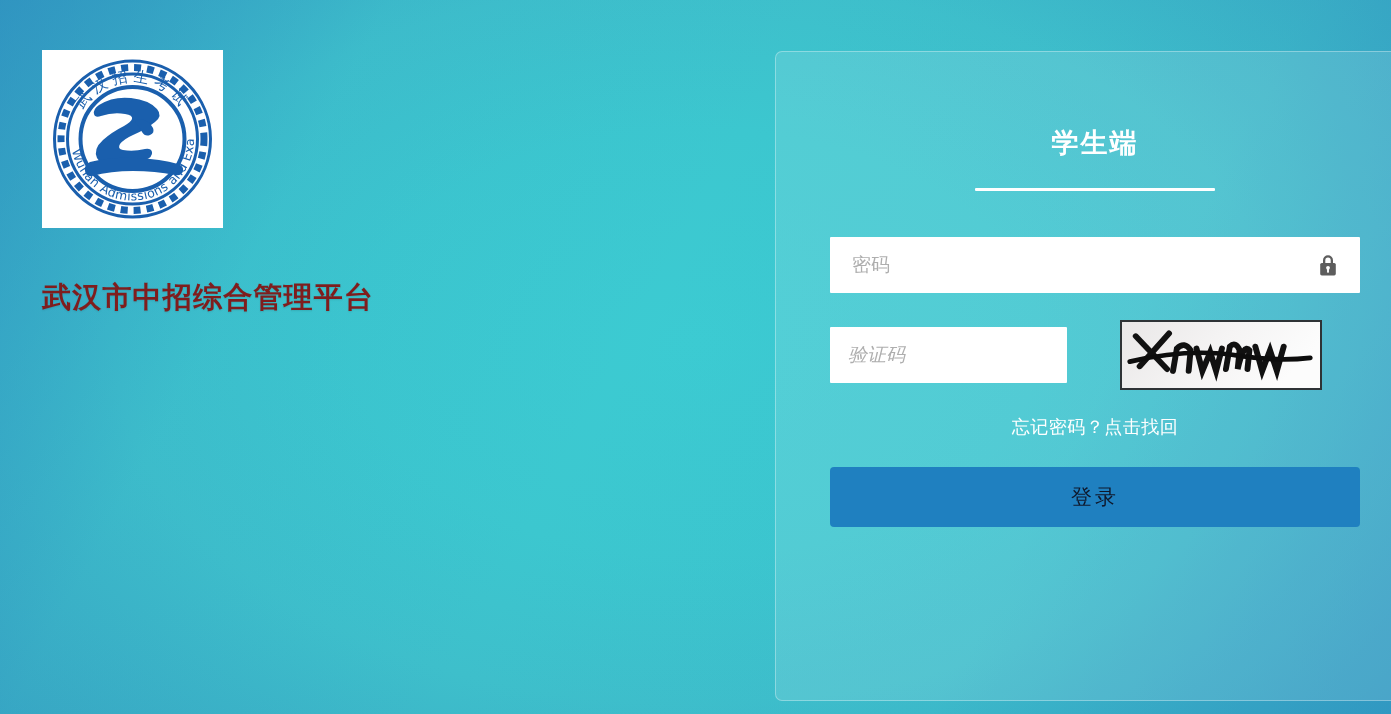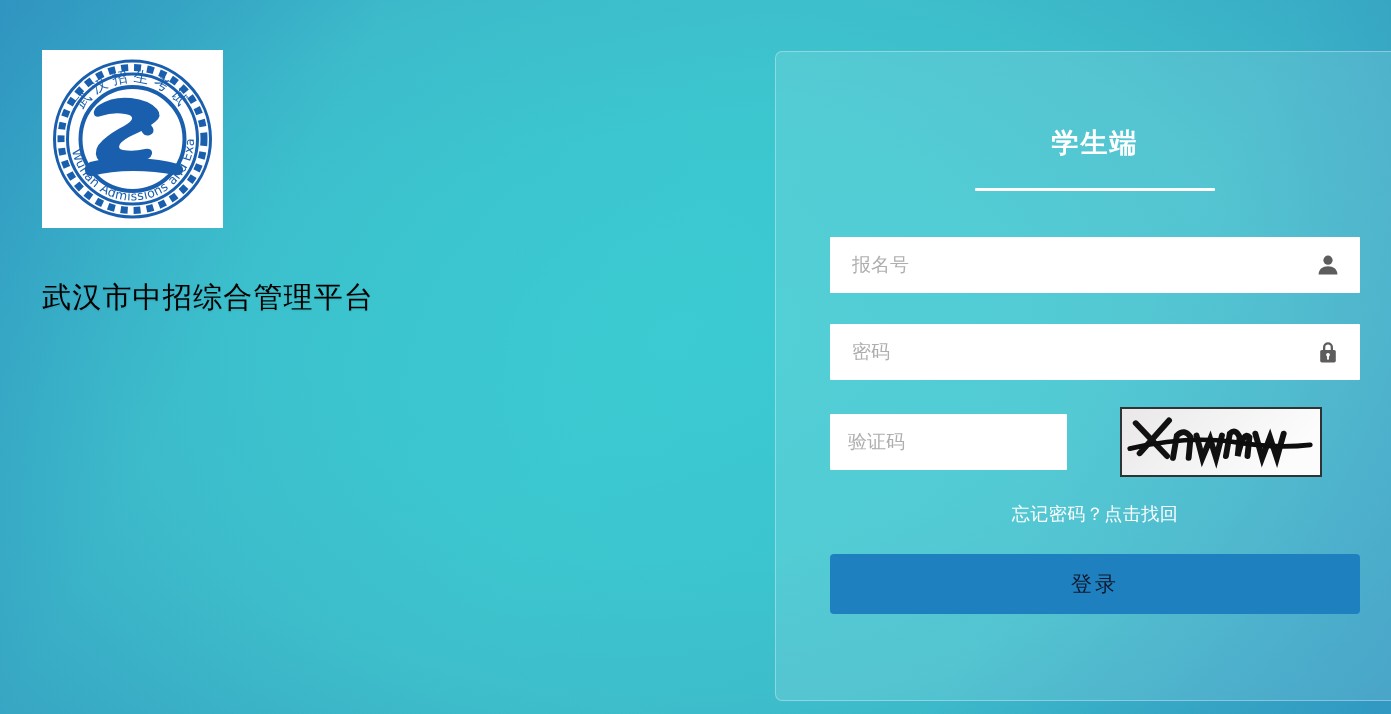--- a/index.html
+++ b/index.html
@@ -52,23 +52,23 @@
     width: 181px;
     height: 178px;
     background: #ffffff;
     display: block;
     position: relative;
   }
   .logo-svg { display: block; width: 181px; height: 178px; }
 
   .site-title {
     margin-top: 52px;
-    color: #000000;
+    color: #7f1d1d;
     font-size: 29px;
-    font-weight: normal;
+    font-weight: bold;
     letter-spacing: 1.2px;
     line-height: 1.2;
     white-space: nowrap;
     text-shadow: 0 1px 2px rgba(0,0,0,0.10);
   }
 
   
   .panel {
     position: absolute;
     left: 759px;
@@ -147,20 +147,21 @@
     width: 237px;
     height: 56px;
     border: none;
     outline: none;
     background: #ffffff;
     padding: 0 18px;
     font-size: 19px;
     color: #444;
     font-family: "Liberation Sans", "DejaVu Sans", sans-serif;
     border-radius: 1px;
+    font-style: italic;
   }
   .captcha-input::placeholder { color: #aeaeae; }
 
   .captcha-img {
     margin-left: 53px;
     width: 202px;
     height: 70px;
     border: 2px solid #2e3336;
     background: linear-gradient(100deg, #eceaea 0%, #f4f3f3 45%, #fbfbfb 100%);
     overflow: hidden;
@@ -242,29 +243,20 @@
   <div class="site-title">武汉市中招综合管理平台</div>
 </div>
 
 <div class="panel">
 
   <div class="panel-title">学生端</div>
   <div class="title-rule"></div>
 
   <div class="form">
 
-    <div class="field">
-      <input class="text-input" type="text" placeholder="报名号" style="">
-      <span class="field-icon">
-        <svg viewBox="0 0 24 24">
-          <circle cx="12" cy="7.2" r="4.6"></circle>
-          <path d="M2.6 21.5 c0 -5.4 4.2 -8.2 9.4 -8.2 s9.4 2.8 9.4 8.2 z"></path>
-        </svg>
-      </span>
-    </div>
 
     <div class="field">
       <input class="text-input" type="password" placeholder="密码" style="">
       <span class="field-icon">
         <svg viewBox="0 0 24 24">
           <path d="M7 10 V7.3 a5 5 0 0 1 10 0 V10 h-2.3 V7.3 a2.7 2.7 0 0 0 -5.4 0 V10 z"></path>
           <rect x="4.2" y="10" width="15.6" height="12.4" rx="1.6"></rect>
           <circle cx="12" cy="14.8" r="1.9" fill="#ffffff"></circle>
           <rect x="11.05" y="15.4" width="1.9" height="4.2" fill="#ffffff"></rect>
         </svg>

